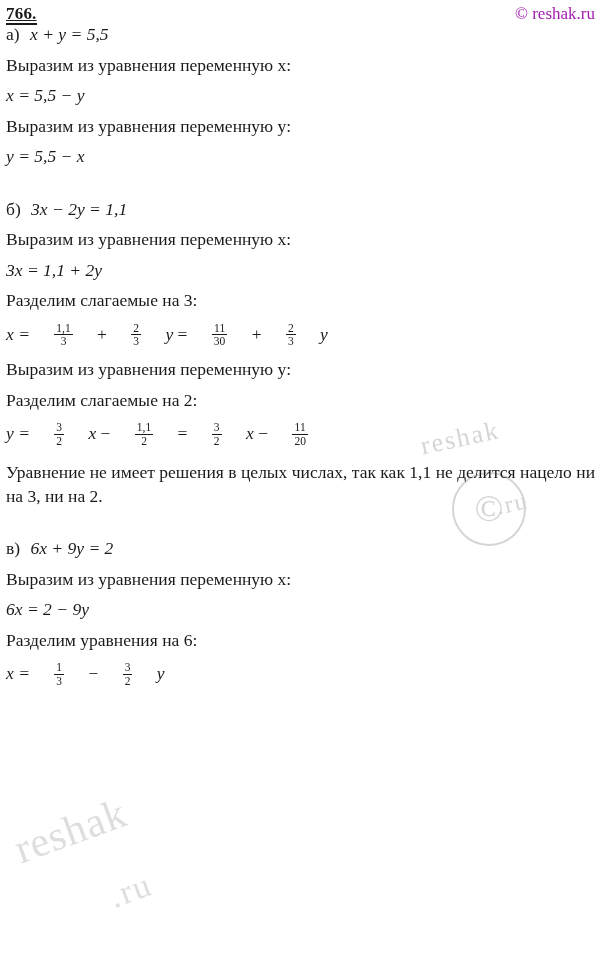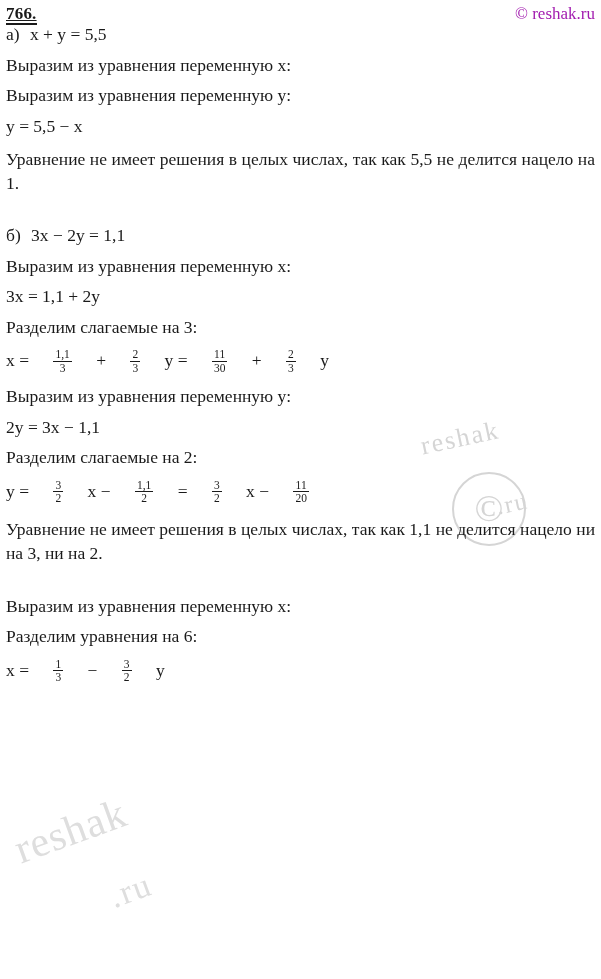--- a/index.html
+++ b/index.html
@@ -56,21 +56,21 @@
     line-height: 1.0;
     margin: 0 0 13px 0;
     white-space: nowrap;
   }
   .line.just {
     white-space: normal;
     text-align: justify;
     line-height: 1.35;
     margin-bottom: 10px;
   }
-  .it { }
+  .it { font-style: italic; }
   .gap-block { height: 22px; }
 
   
   .frac {
     display: inline-block;
     vertical-align: middle;
     text-align: center;
     font-size: 11.5px;
     line-height: 1.08;
     margin: 0 20px;
@@ -169,23 +169,23 @@
   </div>
 
   <div class="content z1">
 
     <div class="line">
       <span>а)</span>
       <span class="it" style="padding-left:6px">x + y = 5,5</span>
     </div>
 
     <div class="line">Выразим из уравнения переменную x:</div>
+    <div class="line it">x = 5,5 − y</div>
     <div class="line">Выразим из уравнения переменную y:</div>
     <div class="line it">y = 5,5 − x</div>
-    <div class="line just">Уравнение не имеет решения в целых числах, так как 5,5 не делится нацело на 1.</div>
 
     <div class="gap-block"></div>
 
     <div class="line">
       <span>б)</span>
       <span class="it" style="padding-left:6px">3x − 2y = 1,1</span>
     </div>
 
     <div class="line">Выразим из уравнения переменную x:</div>
     <div class="line it">3x = 1,1 + 2y</div>
@@ -210,21 +210,20 @@
       </span>
       <span>+</span>
       <span class="frac">
         <span class="n">2</span>
         <span class="d">3</span>
       </span>
       <span class="it">y</span>
     </div>
 
     <div class="line">Выразим из уравнения переменную y:</div>
-    <div class="line it">2y = 3x − 1,1</div>
     <div class="line">Разделим слагаемые на 2:</div>
 
     <div class="line">
       <span class="it">y =</span>
       <span class="frac">
         <span class="n">3</span>
         <span class="d">2</span>
       </span>
       <span class="it">x</span>
       <span>−</span>
@@ -242,22 +241,27 @@
       <span class="frac">
         <span class="n">11</span>
         <span class="d">20</span>
       </span>
     </div>
 
     <div class="line just">Уравнение не имеет решения в целых числах, так как 1,1 не делится нацело ни на 3, ни на 2.</div>
 
     <div class="gap-block"></div>
 
+    <div class="line">
+      <span>в)</span>
+      <span class="it" style="padding-left:6px">6x + 9y = 2</span>
+    </div>
 
     <div class="line">Выразим из уравнения переменную x:</div>
+    <div class="line it">6x = 2 − 9y</div>
     <div class="line">Разделим уравнения на 6:</div>
 
     <div class="line">
       <span class="it">x =</span>
       <span class="frac">
         <span class="n">1</span>
         <span class="d">3</span>
       </span>
       <span>−</span>
       <span class="frac">

